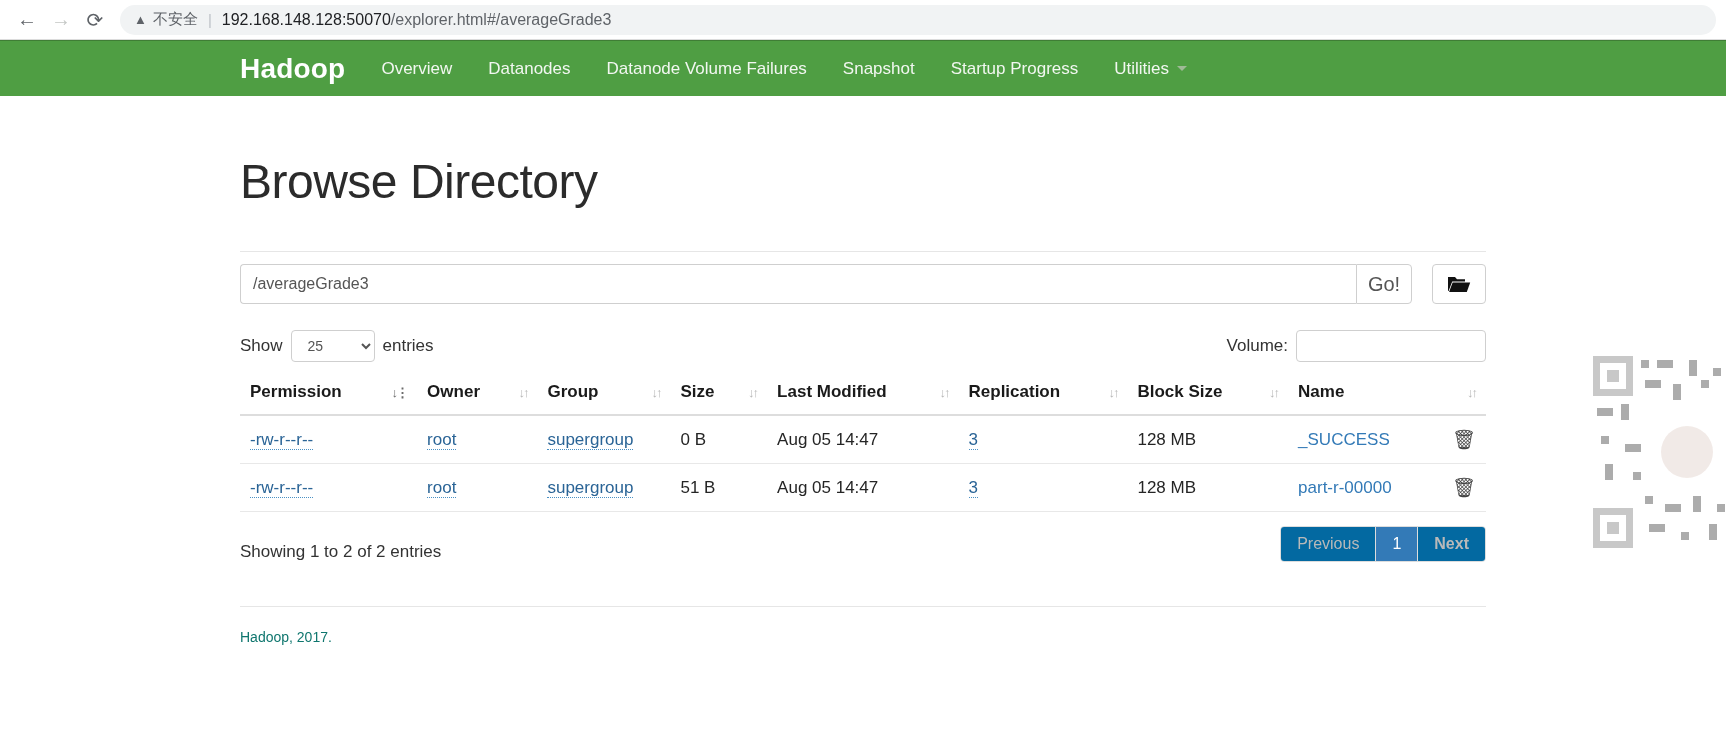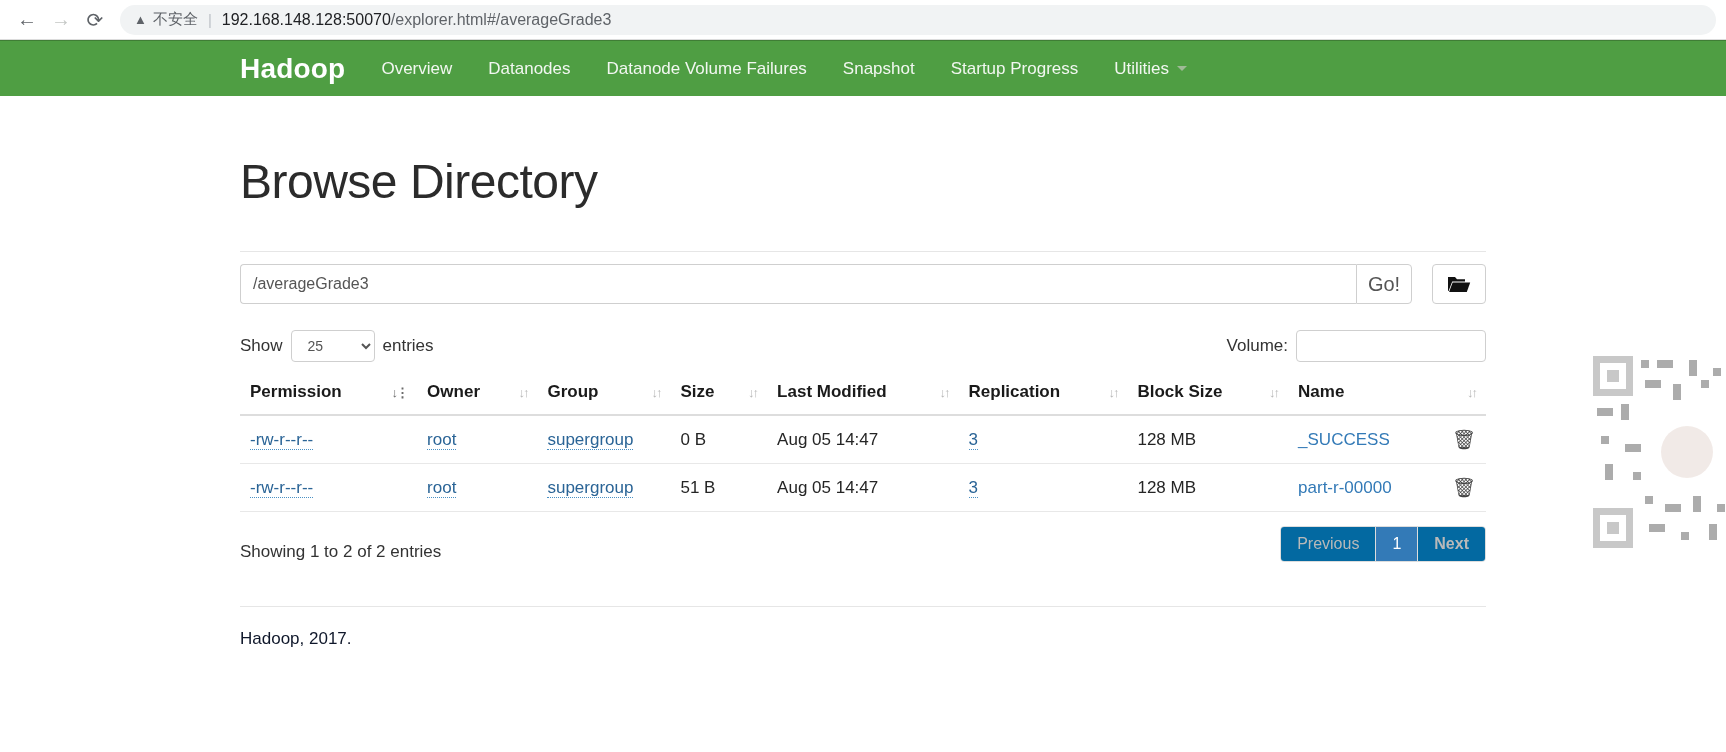--- a/index.html
+++ b/index.html
@@ -272,22 +272,22 @@
     border-right: 1px solid #dddddd;
     cursor: default;
   }
   .page-btn:last-child { border-right: none; font-weight: bold; }
   .page-btn.num { color: #fff; background: #337ab7; cursor: pointer; }
 
   #site-foot {
     border-top: 1px solid #e6e6e6;
     margin-top: 44px;
     padding-top: 22px;
-    font-size: 17px;
-    color: #0f172a;
+    font-size: 14px;
+    color: #0f766e;
   }
 
   
   #qr-overlay {
     position: absolute;
     right: -63px;
     top: 198px;
     width: 200px;
     height: 200px;
     opacity: .82;

